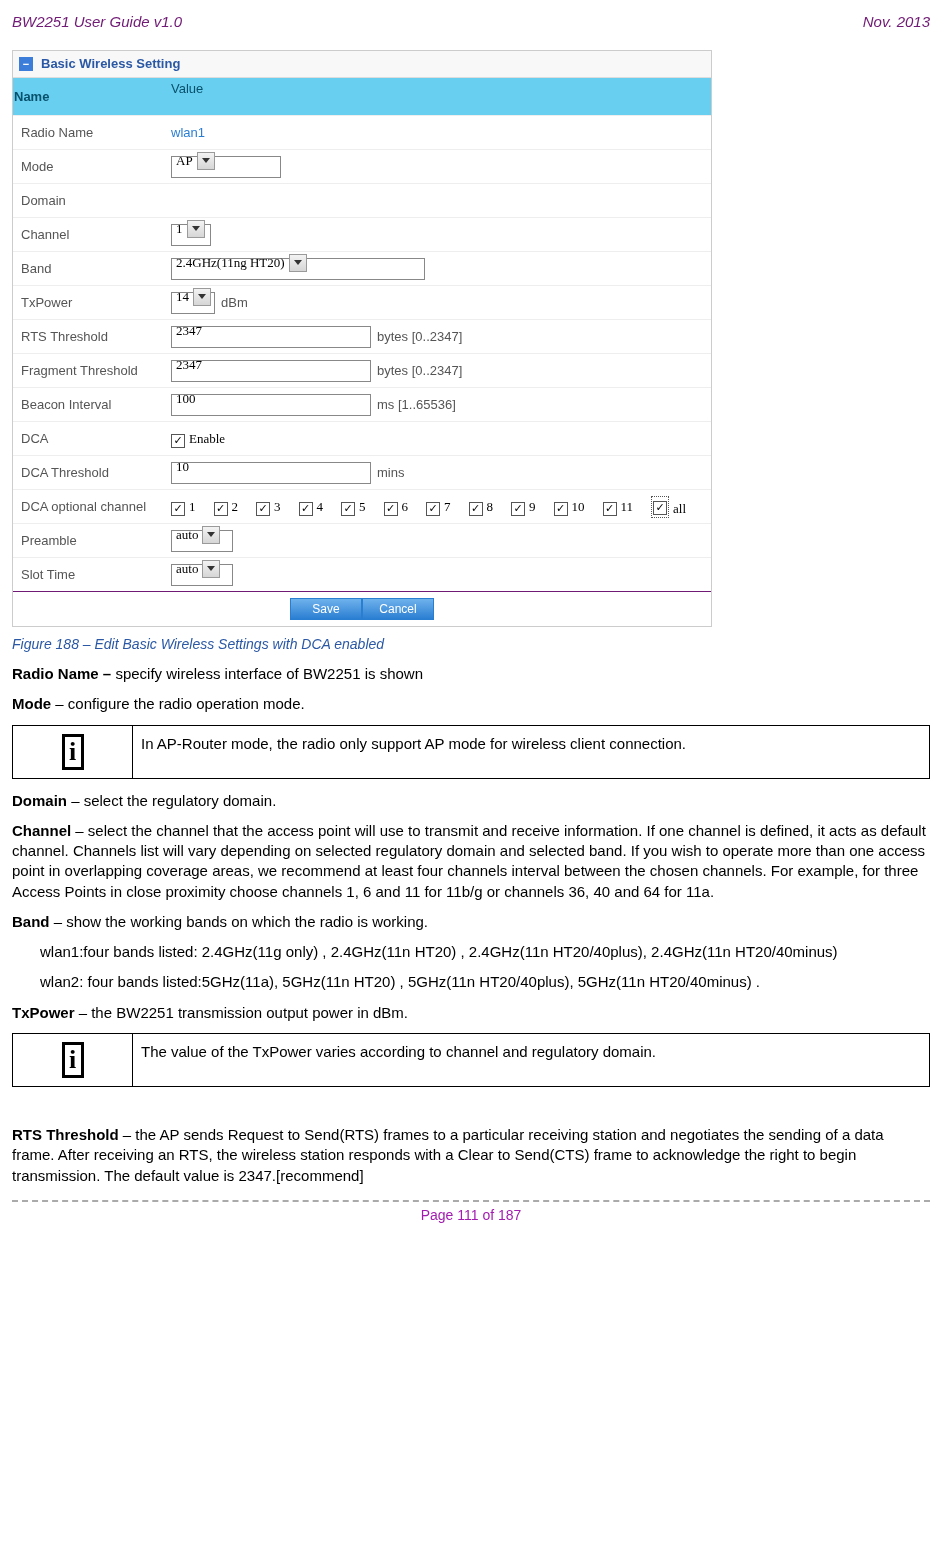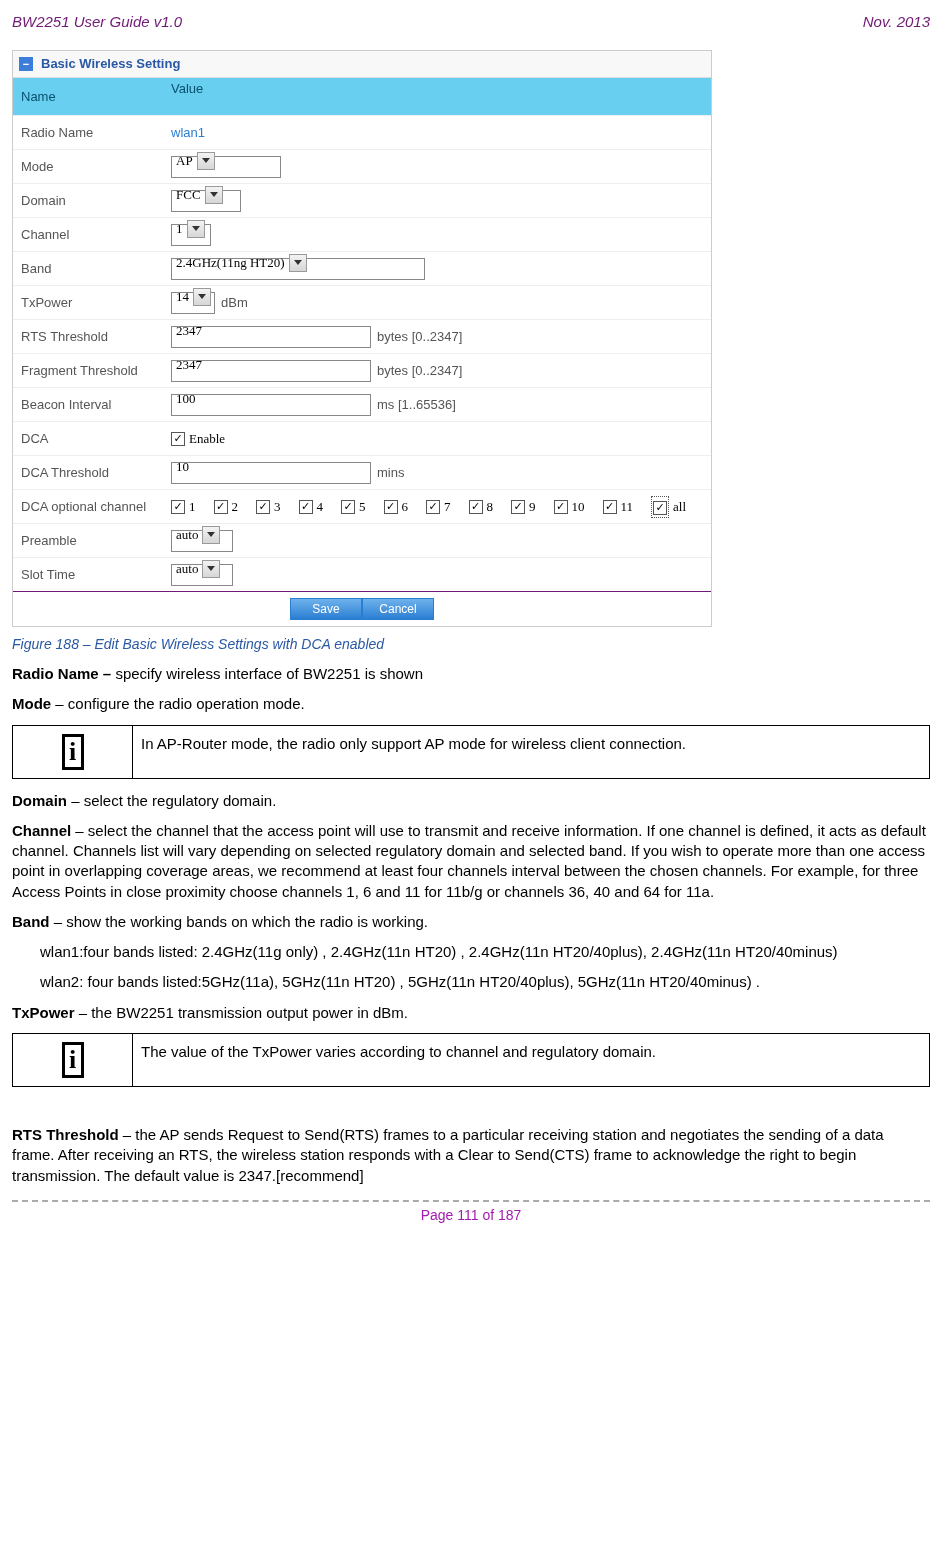--- a/index.html
+++ b/index.html
@@ -48,21 +48,21 @@
     display: inline-flex;
     align-items: center;
     justify-content: center;
   }
   .panel-head-row {
     display: flex;
     background: #69cff0;
     color: #08516c;
     font-size: 13px;
   }
-  .panel-head-row .c1 { width: 150px; padding: 10px 8px; }
+  .panel-head-row .c1 { width: 150px; padding: 10px 1px; font-weight: bold; }
   .panel-head-row .c2 { flex: 1; padding: 2px 8px; }
 
   .prow {
     display: flex;
     border-top: 1px solid #eee;
     align-items: center;
     min-height: 34px;
   }
   .prow .c1 { width: 150px; padding: 6px 8px; color: #555; }
   .prow .c2 { flex: 1; padding: 4px 8px; display: flex; flex-wrap: wrap; align-items: center; gap: 6px; }
@@ -92,21 +92,21 @@
   .select-btn::after {
     content: "";
     border-left: 4px solid transparent;
     border-right: 4px solid transparent;
     border-top: 5px solid #333;
   }
   .hint { color: #555; font-size: 13px; }
 
   .chk {
     display: inline-flex;
-    align-items: center;
+    align-items: flex-end;
     gap: 4px;
     font-family: "Times New Roman", serif;
     font-size: 13px;
     color: #000;
     margin-right: 12px;
   }
   .chkbox {
     width: 14px;
     height: 14px;
     border: 1px solid #555;
@@ -211,26 +211,20 @@
     <div class="c2">
       <span class="select-sim" style="width:110px">
         <span>AP</span>
         <span class="select-btn"></span>
       </span>
     </div>
   </div>
 
   <div class="prow">
     <div class="c1">Domain</div>
-    <div class="c2">
-      <span class="select-sim" style="width:70px">
-        <span>FCC</span>
-        <span class="select-btn"></span>
-      </span>
-    </div>
   </div>
 
   <div class="prow">
     <div class="c1">Channel</div>
     <div class="c2">
       <span class="select-sim" style="width:40px">
         <span>1</span>
         <span class="select-btn"></span>
       </span>
     </div>

